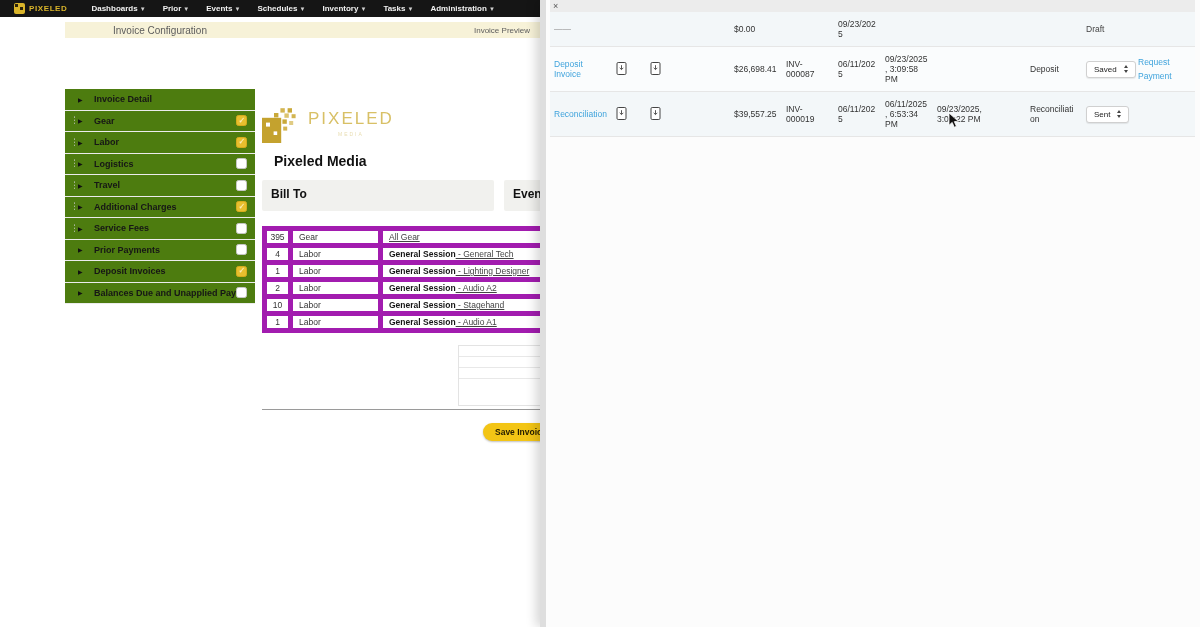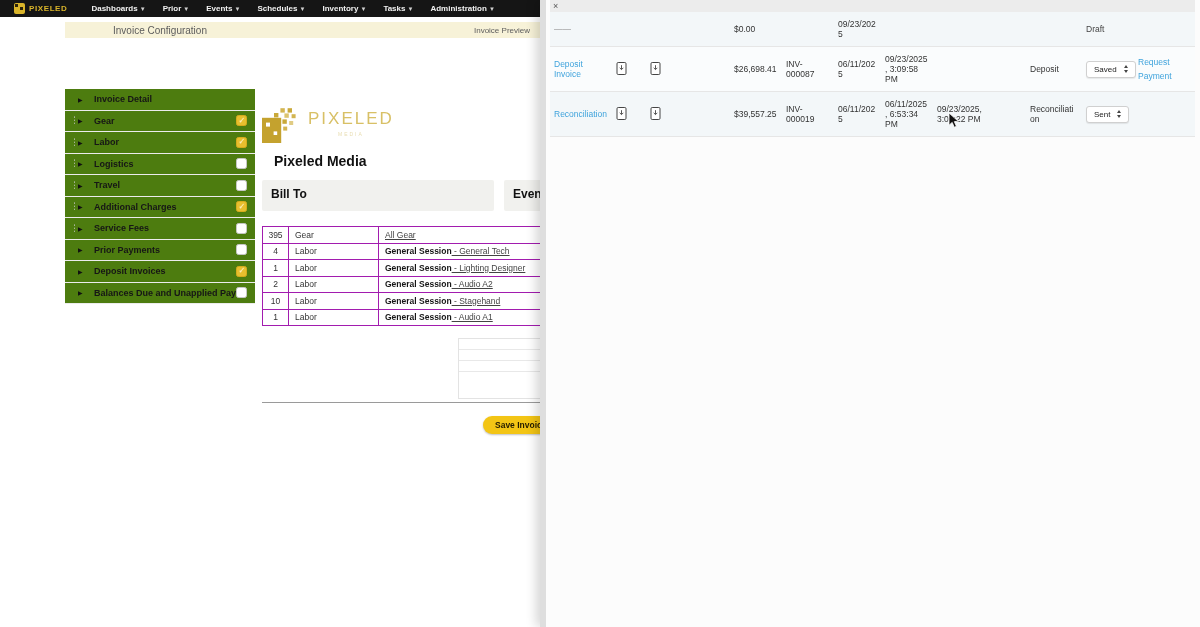--- a/index.html
+++ b/index.html
@@ -55,21 +55,21 @@
   .org-name{ margin-top:8px; font-size:14px; font-weight:800; color:#111;padding-left:12px; }
   .boxes{ display:flex; gap:10px; margin-top:11px; }
   .infobox{ background:#f1f1ee; border-radius:2px; padding:7px 9px; }
   .billto{ width:232px; }
   .eventinfo{ width:195px; }
   .infobox-title{ font-size:12px; font-weight:800; color:#111; margin-bottom:3px; }
   .infobox-line{ font-size:8px; color:#3c3c3c; line-height:1.5; }
   .eventinfo .infobox-line{ font-weight:700; color:#333; }
 
   .line-table{ margin-top:15px; width:432px; border-collapse:collapse; font-size:8.5px; color:#333; }
-  .line-table td{ border:1px solid #a21caf; height:16.5px; padding:1px 6px; }
+  .line-table td{ border:5px solid #a21caf; height:16.5px; padding:1px 6px; }
   .line-table .qty{ width:26px; text-align:center; padding:1px 2px; }
   .line-table .ltype{ width:90px; }
   .line-session{ font-weight:800; color:#161616; }
   .line-desc-text{ color:#444;text-decoration:underline; }
 
   .totals-box{ margin-top:12px; margin-left:196px; width:240px; border:1px solid #e3e3e3; background:#fff; }
   .total-row{ padding:5px 9px; border-bottom:1px solid #e8e8e8; font-size:8.5px; font-weight:700; color:#1d1d1d; }
   .totals-pad{ height:26px; }
 
   .divider{ border:none; border-top:1px solid #9a9a9a; margin-top:3px; width:435px; }

